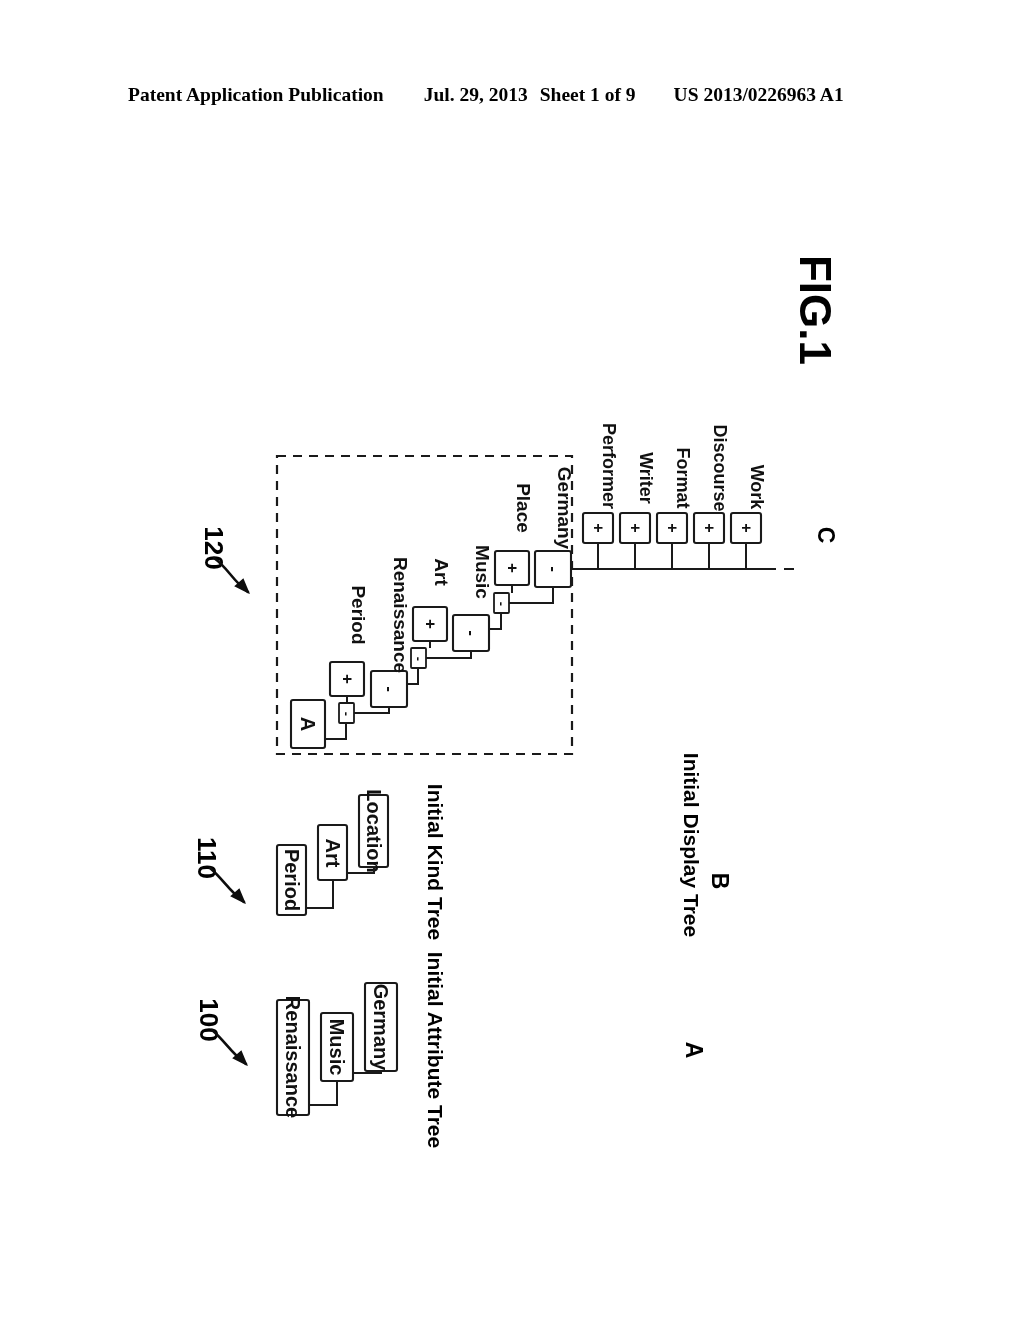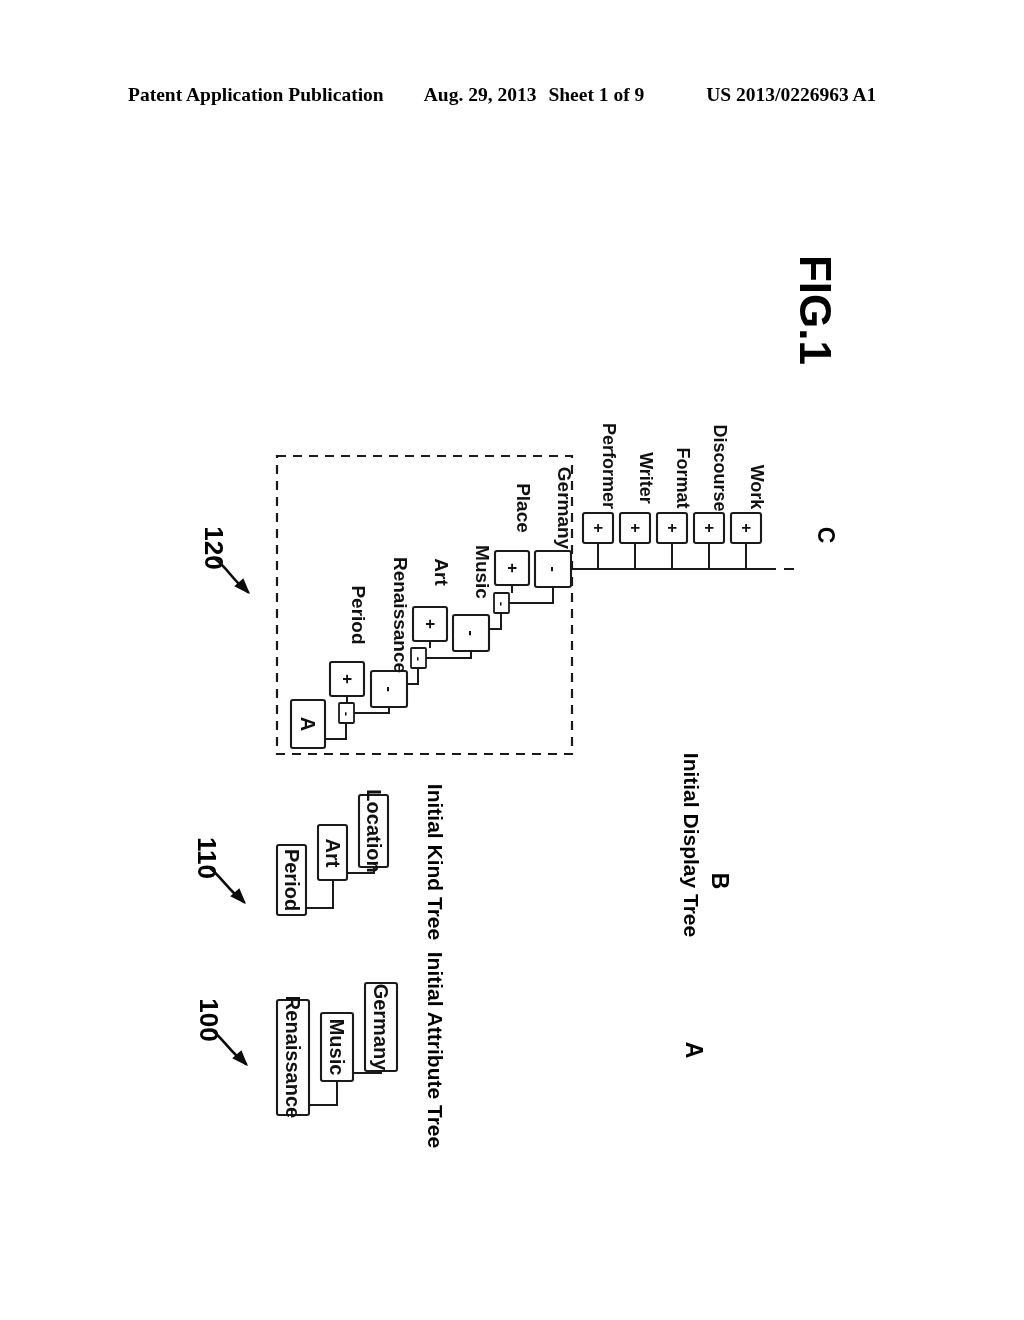--- a/index.html
+++ b/index.html
@@ -29,21 +29,21 @@
     font-family: "Liberation Serif", serif;
     font-weight: bold;
     font-size: 19.5px;
     color: #000000;
     letter-spacing: 0px;
     white-space: nowrap;
   }
   #page-header .hdr-left   { margin-left: 128px; }
   #page-header .hdr-mid    { margin-left: 40px; }
   #page-header .hdr-sheet  { margin-left: 12px; }
-  #page-header .hdr-right  { margin-left: 62px; font-family: Liberation Serif, serif; }
+  #page-header .hdr-right  { margin-left: 38px; font-family: Liberation Serif, serif; }
 
   
   #drawing-canvas {
     position: absolute;
     top: 0;
     left: 0;
     width: 1024px;
     height: 1320px;
   }
   #drawing-canvas svg {
@@ -119,21 +119,21 @@
     stroke-width: 2.6;
     fill: none;
     stroke-linecap: round;
   }
 </style>
 </head>
 <body>
 
 <div id="page-header">
   <span class="hdr-left">Patent Application Publication</span>
-  <span class="hdr-mid">Aug. 29, 2013</span>
+  <span class="hdr-mid">Jul. 29, 2013</span>
   <span class="hdr-sheet">Sheet 1 of 9</span>
   <span class="hdr-right">US 2013/0226963 A1</span>
 </div>
 
 <div id="drawing-canvas">
 <svg width="1024" height="1320" viewBox="0 0 1024 1320" xmlns="http://www.w3.org/2000/svg">
 
   <g>
     <text class="fig-label" x="800" y="310" font-size="44" transform="rotate(90 800 310)" text-anchor="middle">FIG.1</text>
   </g>

